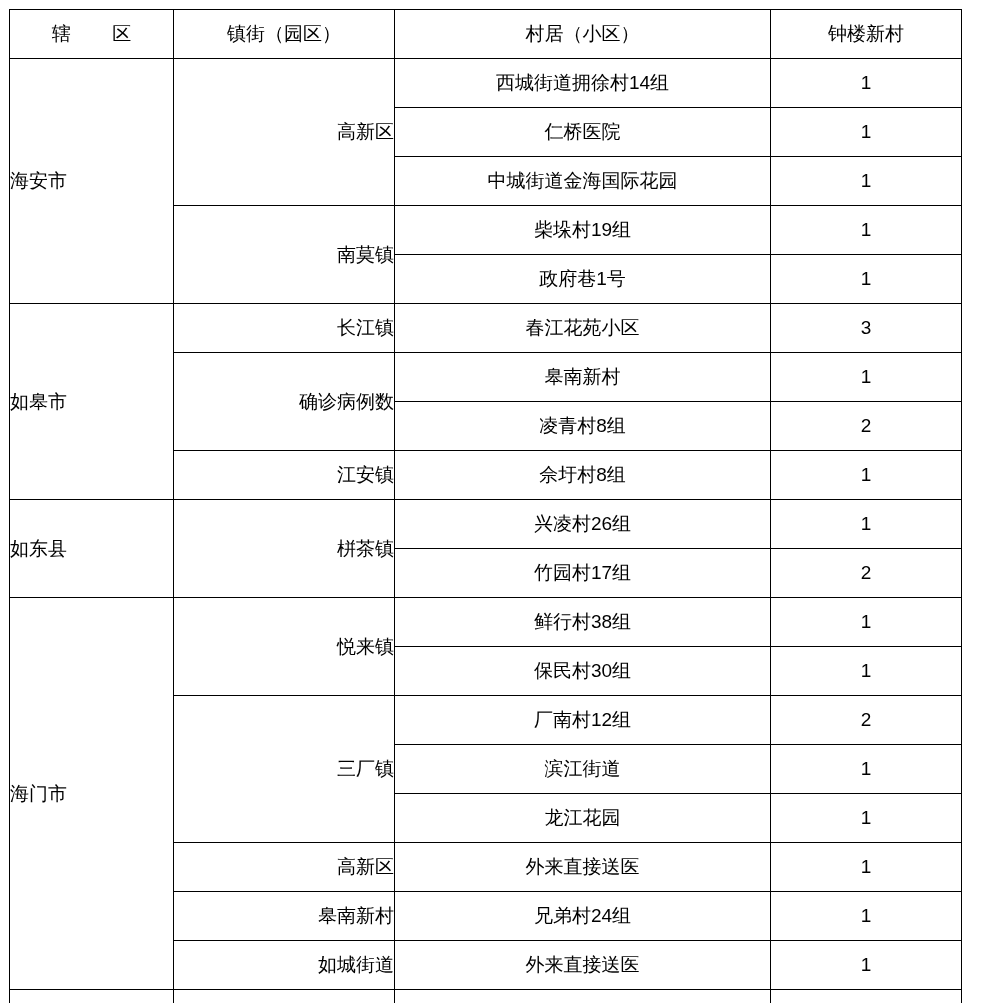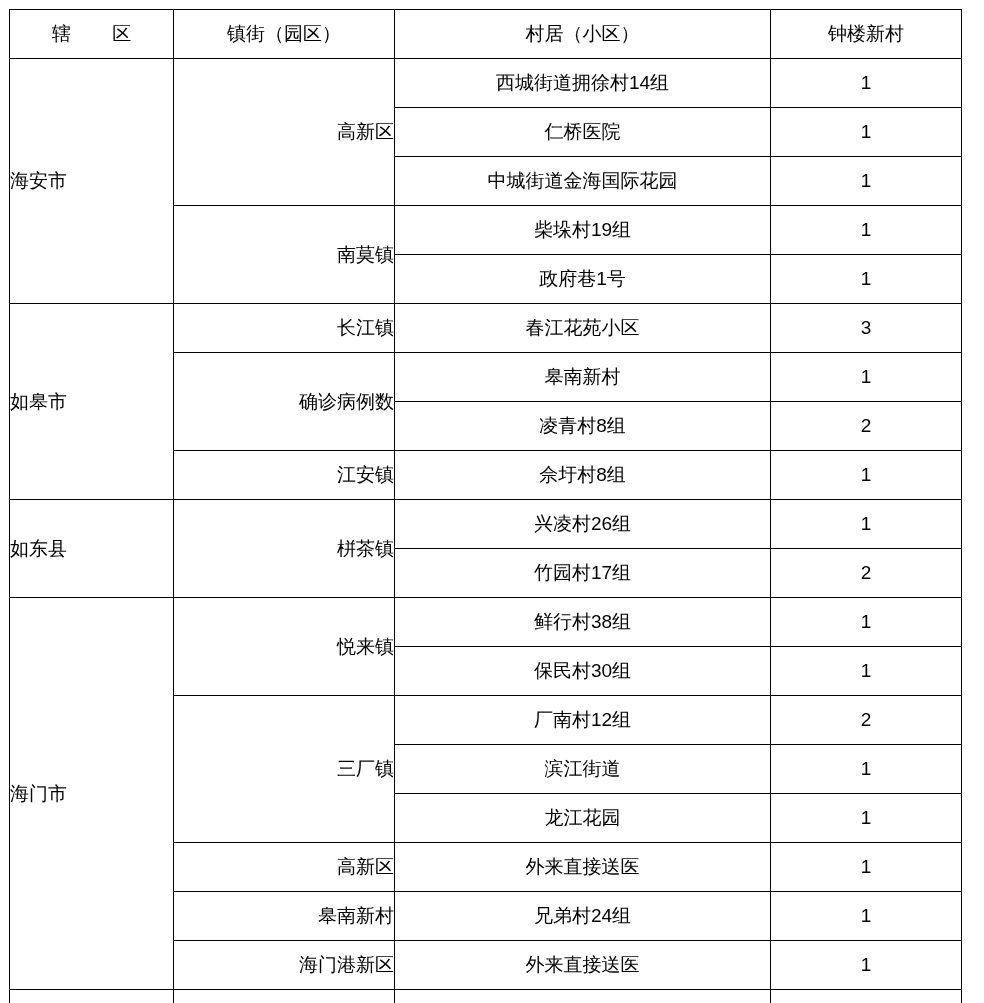--- a/index.html
+++ b/index.html
@@ -175,21 +175,21 @@
         <td class="cell-town">高新区</td>
         <td class="cell-village">外来直接送医</td>
         <td class="cell-count">1</td>
       </tr>
       <tr>
         <td class="cell-town">皋南新村</td>
         <td class="cell-village">兄弟村24组</td>
         <td class="cell-count">1</td>
       </tr>
       <tr>
-        <td class="cell-town">海门港新区</td>
+        <td class="cell-town">如城街道</td>
         <td class="cell-village">外来直接送医</td>
         <td class="cell-count">1</td>
       </tr>
 
       <tr class="partial-row">
         <td></td>
         <td></td>
         <td></td>
         <td></td>
       </tr>

